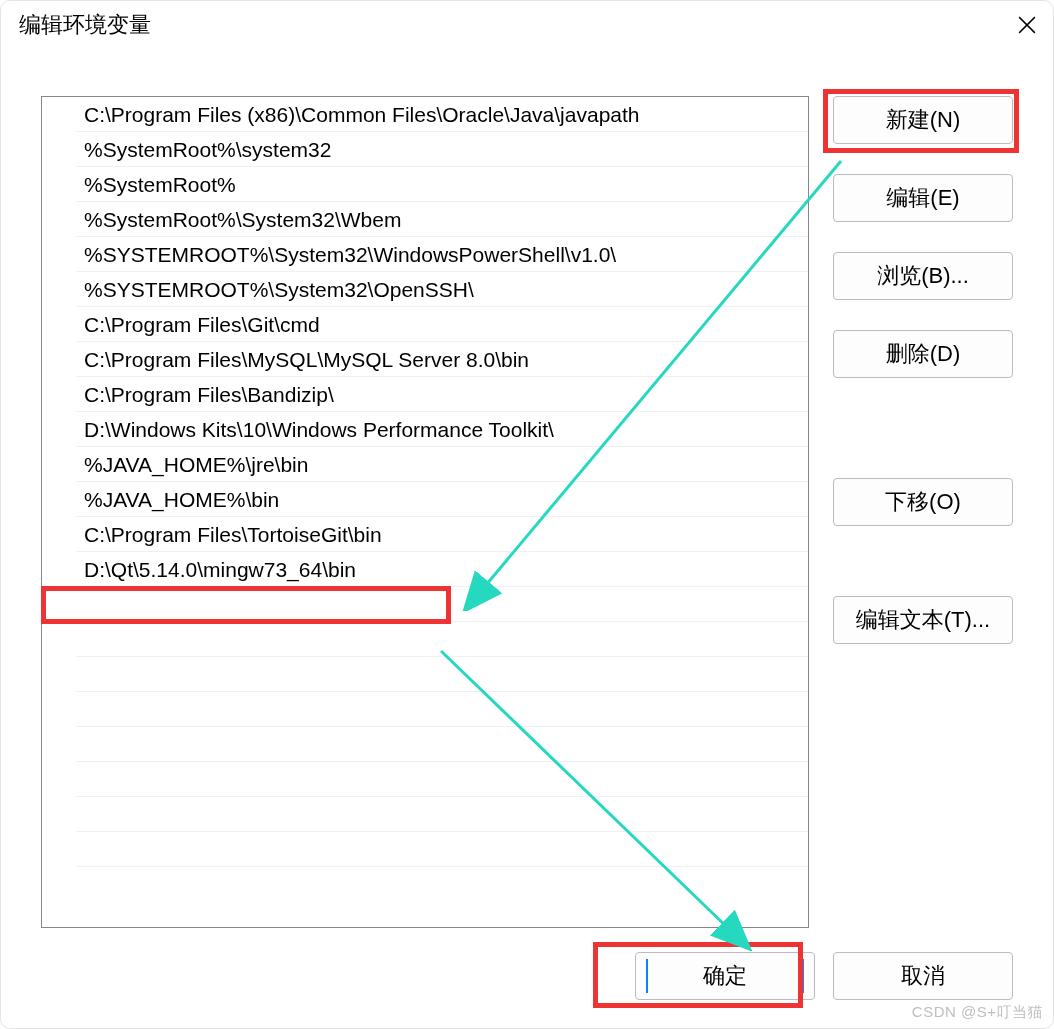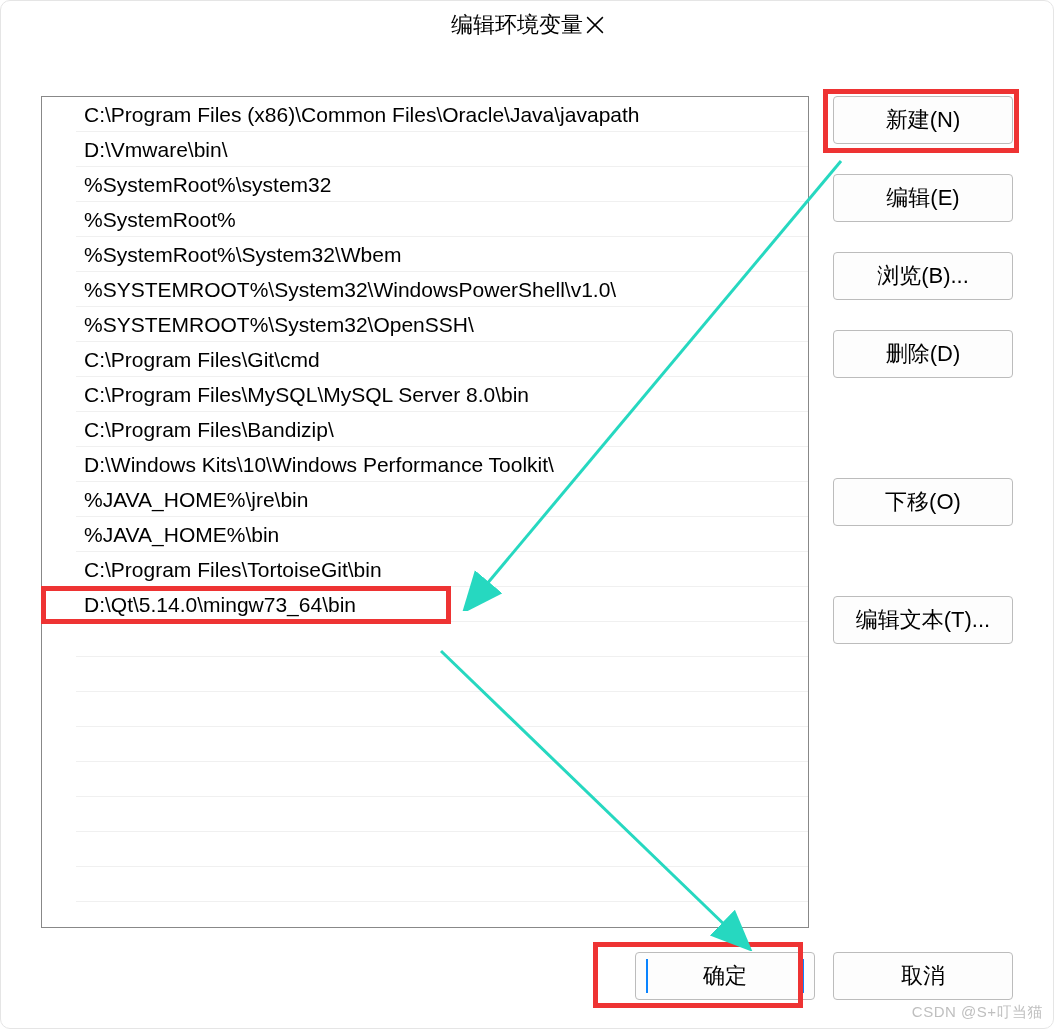--- a/index.html
+++ b/index.html
@@ -1,17 +1,17 @@
 <!DOCTYPE html>
 <html><head>
 <meta charset="utf-8">
 <style>
   html,body{margin:0;padding:0;font-family:"Microsoft YaHei","Segoe UI",Arial,sans-serif;background:#fff;}
   .window{width:1054px;height:1029px;position:relative;background:#fff;border:1px solid #e5e5e5;border-radius:10px;box-sizing:border-box;overflow:hidden;}
-  .titlebar{height:48px;display:flex;align-items:center;justify-content:center;padding:0 14px 0 18px;}
+  .titlebar{height:48px;display:flex;align-items:center;justify-content:space-between;padding:0 14px 0 18px;}
   .title{font-size:22px;color:#000;}
   .close{width:24px;height:24px;display:flex;align-items:center;justify-content:center;cursor:pointer;}
   .close svg{width:18px;height:18px;stroke:#000;stroke-width:1.3;}
   .content{position:absolute;left:40px;top:95px;right:40px;bottom:100px;display:flex;gap:24px;}
   .listbox{flex:1;border:1px solid #888;background:#fff;overflow:hidden;box-sizing:border-box;padding-left:34px;}
   .row{height:35px;line-height:35px;padding:0 8px;font-size:21px;color:#000;white-space:nowrap;border-bottom:1px solid #f0f0f0;box-sizing:border-box;}
   .sidebtns{width:180px;display:flex;flex-direction:column;gap:0;}
   .btn{height:48px;border:1px solid #bcbcbc;background:#fdfdfd;font-size:22px;color:#000;cursor:pointer;border-radius:4px;margin-bottom:0;}
   .gap-s{height:30px;}
   .gap-m{height:70px;}
@@ -38,21 +38,20 @@
       <svg viewBox="0 0 16 16">
           <line x1="1" y1="1" x2="15" y2="15"></line>
           <line x1="15" y1="1" x2="1" y2="15"></line>
         </svg>
     </div>
   </div>
 
   <div class="content">
     <div class="listbox" id="listbox">
         <div class="row">C:\Program Files (x86)\Common Files\Oracle\Java\javapath</div>
-        <div class="row">D:\Vmware\bin\</div>
         <div class="row">%SystemRoot%\system32</div>
         <div class="row">%SystemRoot%</div>
         <div class="row">%SystemRoot%\System32\Wbem</div>
         <div class="row">%SYSTEMROOT%\System32\WindowsPowerShell\v1.0\</div>
         <div class="row">%SYSTEMROOT%\System32\OpenSSH\</div>
         <div class="row">C:\Program Files\Git\cmd</div>
         <div class="row">C:\Program Files\MySQL\MySQL Server 8.0\bin</div>
         <div class="row">C:\Program Files\Bandizip\</div>
         <div class="row">D:\Windows Kits\10\Windows Performance Toolkit\</div>
         <div class="row">%JAVA_HOME%\jre\bin</div>

